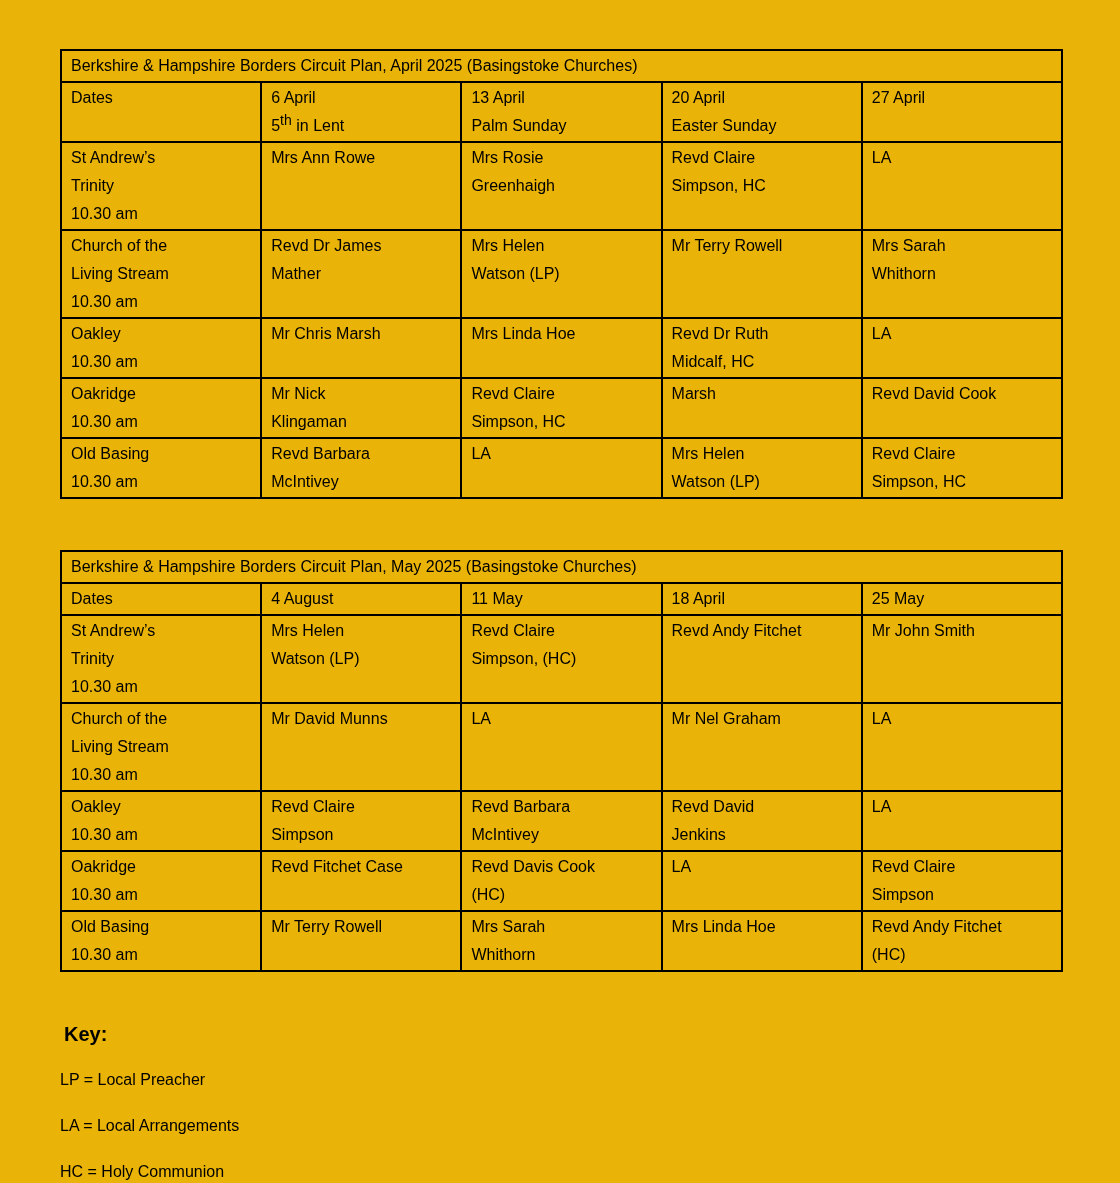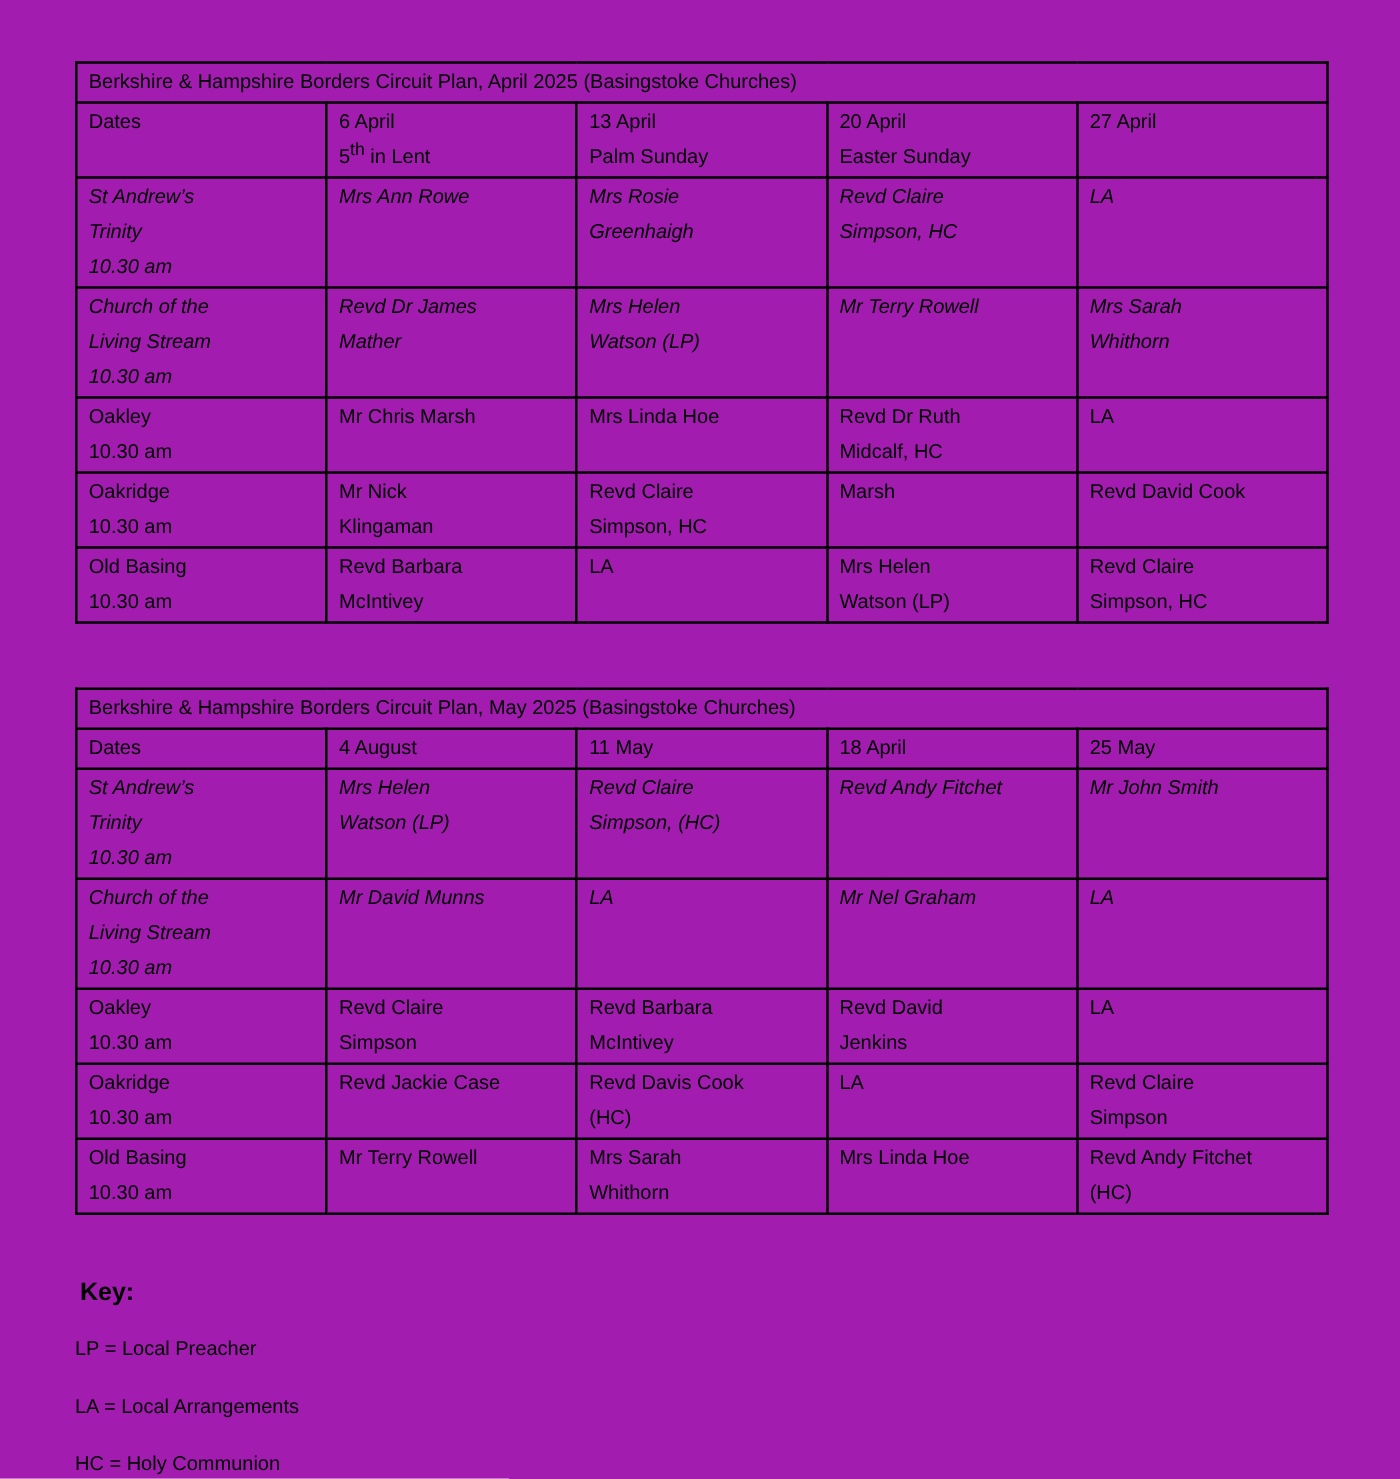--- a/index.html
+++ b/index.html
@@ -6,21 +6,21 @@
   html, body {
     margin: 0;
     padding: 0;
     background: #ffffff;
     color: #000000;
     font-family: "Liberation Sans", sans-serif;
   }
   .page {
     width: 1120px;
     height: 1183px;
-    background: #a21caf;
+    background: #eab308;
     padding: 49px 57px 0 60px;
     overflow: hidden;
   }
   table.plan {
     border-collapse: collapse;
     table-layout: fixed;
     width: 1003px;
   }
   table.plan col { width: 20%; }
   table.plan th, table.plan td {
@@ -40,21 +40,21 @@
     font-size: 17px;
     line-height: 24px;
     height: 28px;
     padding: 1px 4px;
     white-space: normal;
   }
   th.hdr { font-weight: bold; }
   td.church { font-weight: bold; }
   tr.hrow-2 { height: 58px; }
   tr.hrow-1 { height: 29px; }
-  tr.r3 { height: 85px; font-style: italic; }
+  tr.r3 { height: 85px; }
   tr.r2 { height: 57px; }
   sup {
     font-size: 14px;
     line-height: 0;
     vertical-align: 6px;
   }
   .table-gap { height: 51px; }
   .key { margin-top: 48px; }
   .key-heading {
     font-weight: bold;
@@ -198,21 +198,21 @@
 Simpson</td>
       <td>Revd Barbara
 McIntivey</td>
       <td>Revd David
 Jenkins</td>
       <td>LA</td>
     </tr>
     <tr class="r2">
       <td class="church">Oakridge
 10.30 am</td>
-      <td>Revd Jackie Case</td>
+      <td>Revd Fitchet Case</td>
       <td>Revd Davis Cook
 (HC)</td>
       <td>LA</td>
       <td>Revd Claire
 Simpson</td>
     </tr>
     <tr class="r2">
       <td class="church">Old Basing
 10.30 am</td>
       <td>Mr Terry Rowell</td>

